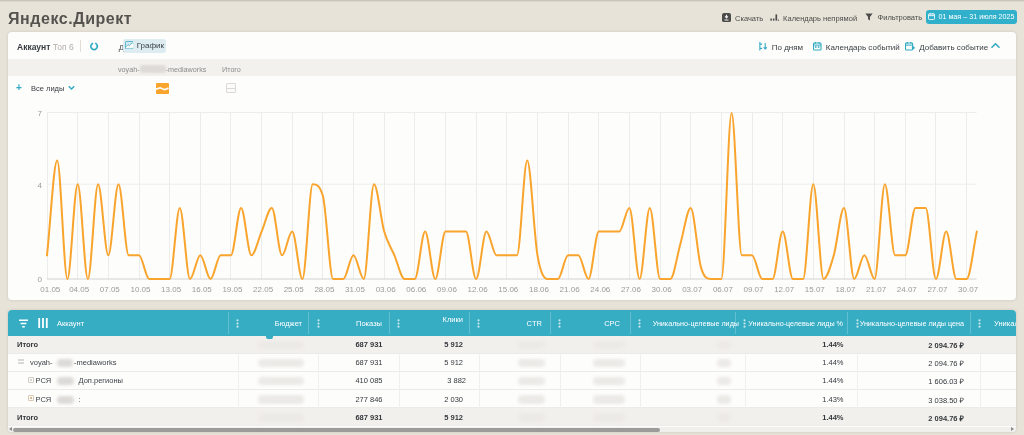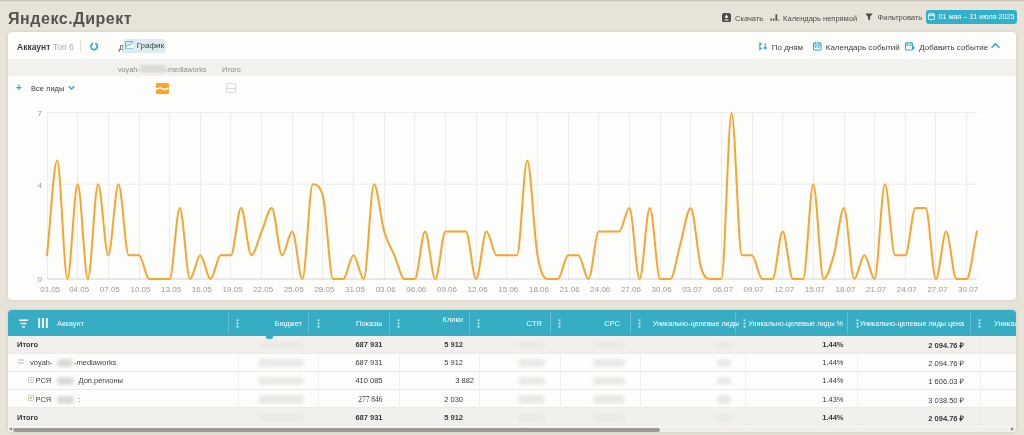--- a/index.html
+++ b/index.html
@@ -346,21 +346,21 @@
       <span class="abs" style="left:736.5px;top:0;width:1px;height:18.2px;background:#f0efec;"></span>
       <span class="abs" style="left:849.0px;top:0;width:1px;height:18.2px;background:#f0efec;"></span>
       <span class="abs" style="left:971.5px;top:0;width:1px;height:18.2px;background:#f0efec;"></span>
       <span class="abs" style="left:19.5px;top:5px;width:6px;height:6px;border:1px solid #cfccc7;border-radius:1px;background:#fdfdfc;"></span>
       <span class="abs" style="left:21.5px;top:7px;width:2px;height:2px;background:#d4d2cd;"></span>
       <span class="abs" style="left:27.5px;top:4.5px;font-size:7.5px;color:#3f4449;">РСЯ</span>
       <span class="blur" style="left:49px;top:5.5px;width:17px;height:8px;background:#dcdad6;"></span>
       <span class="abs" style="left:70.5px;top:4.5px;font-size:7.5px;color:#3f4449;">Доп.регионы</span>
       <span class="blur" style="left:250px;top:5px;width:46px;height:8.5px;"></span>
       <span class="rnum" style="left:274.5px;top:4.5px;width:100px;color:#34383c;">410 085</span>
-      <span class="rnum" style="left:344px;top:4.5px;width:122px;color:#34383c;">3 882</span>
+      <span class="rnum" style="left:336px;top:4.5px;width:122px;color:#34383c;">3 882</span>
       <span class="blur" style="left:510px;top:5px;width:27px;height:8.5px;"></span>
       <span class="blur" style="left:585px;top:5px;width:32px;height:8.5px;"></span>
       <span class="blur" style="left:709px;top:5px;width:14px;height:8.5px;"></span>
       <span class="rnum" style="left:685.5px;top:4.5px;width:150px;color:#34383c;">1.44%</span>
       <span class="rnum" style="left:806px;top:4.5px;width:150px;color:#34383c;">1 606.03 ₽</span>
     </div>
   <div class="abs" style="left:0;top:80.6px;width:1008px;height:18.2px;border-bottom:1px solid #ecebe8;">
       <span class="abs" style="left:229.5px;top:0;width:1px;height:18.2px;background:#f0efec;"></span>
       <span class="abs" style="left:310.0px;top:0;width:1px;height:18.2px;background:#f0efec;"></span>
       <span class="abs" style="left:390.5px;top:0;width:1px;height:18.2px;background:#f0efec;"></span>
@@ -369,21 +369,21 @@
       <span class="abs" style="left:631.5px;top:0;width:1px;height:18.2px;background:#f0efec;"></span>
       <span class="abs" style="left:736.5px;top:0;width:1px;height:18.2px;background:#f0efec;"></span>
       <span class="abs" style="left:849.0px;top:0;width:1px;height:18.2px;background:#f0efec;"></span>
       <span class="abs" style="left:971.5px;top:0;width:1px;height:18.2px;background:#f0efec;"></span>
       <span class="abs" style="left:19.5px;top:5px;width:6px;height:6px;border:1px solid #d8c7b2;border-radius:1px;background:#fdfdfc;"></span>
       <span class="abs" style="left:21.5px;top:7px;width:2px;height:2px;background:#dbb98e;"></span>
       <span class="abs" style="left:27.5px;top:4.5px;font-size:7.5px;color:#3f4449;">РСЯ</span>
       <span class="blur" style="left:49px;top:5.5px;width:17px;height:8px;background:#dcdad6;"></span>
       <span class="abs" style="left:70.5px;top:4.5px;font-size:7.5px;color:#3f4449;">:</span>
       <span class="blur" style="left:250px;top:5px;width:46px;height:8.5px;"></span>
-      <span class="rnum" style="left:274.5px;top:4.5px;width:100px;color:#34383c;font-family:Liberation Serif, serif;">277 846</span>
+      <span class="rnum" style="left:274.5px;top:4.5px;width:100px;color:#34383c;">277 846</span>
       <span class="rnum" style="left:355px;top:4.5px;width:100px;color:#34383c;">2 030</span>
       <span class="blur" style="left:510px;top:5px;width:27px;height:8.5px;"></span>
       <span class="blur" style="left:585px;top:5px;width:32px;height:8.5px;"></span>
       <span class="blur" style="left:709px;top:5px;width:14px;height:8.5px;"></span>
       <span class="rnum" style="left:685.5px;top:4.5px;width:150px;color:#34383c;">1.43%</span>
       <span class="rnum" style="left:806px;top:4.5px;width:150px;color:#34383c;">3 038.50 ₽</span>
     </div>
   <div class="abs" style="left:0;top:98.8px;width:1008px;height:18.2px;background:#f2f0ed;border-bottom:1px solid #ecebe8;">
       <span class="abs" style="left:229.5px;top:0;width:1px;height:18.2px;background:#f0efec;"></span>
       <span class="abs" style="left:310.0px;top:0;width:1px;height:18.2px;background:#f0efec;"></span>

